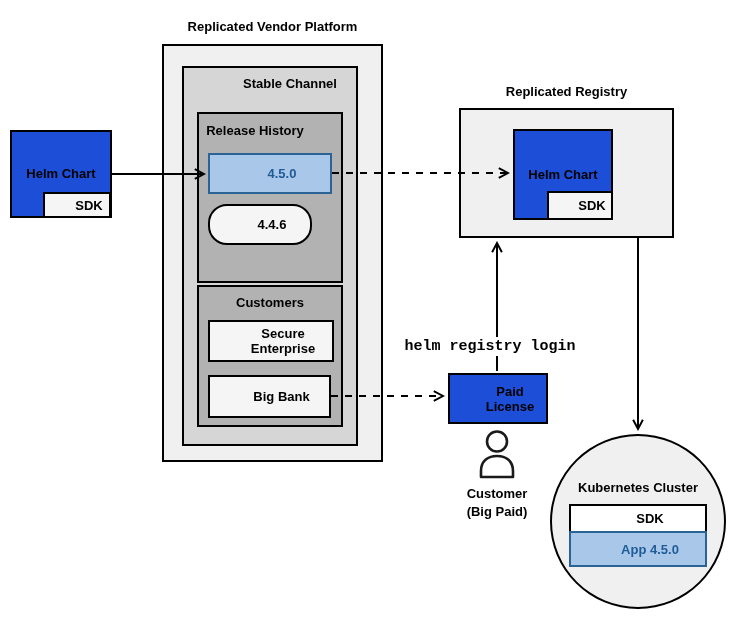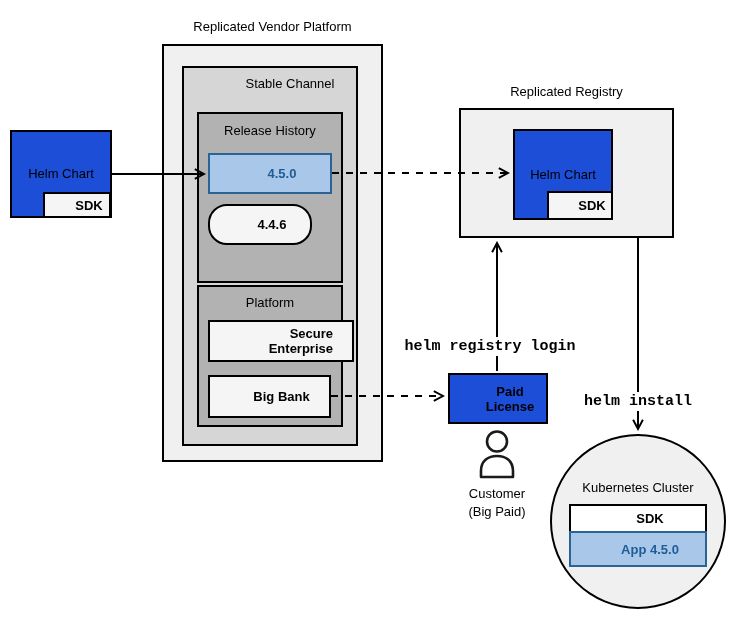--- a/index.html
+++ b/index.html
@@ -10,21 +10,21 @@
   }
   .box { position:absolute; box-sizing:border-box; border:2px solid #000; }
   .fill-container { background:#f0f0f0; }
   .fill-channel  { background:#d6d6d6; }
   .fill-group    { background:#b2b2b2; }
   .fill-leaf     { background:#f5f5f5; }
   .fill-gray     { background:#1d4ed8; }
   .fill-white    { background:#ffffff; }
   .fill-blue     { background:#a9c8e9; border-color:#2b6394; color:#1f5c97; }
   .center { display:flex; align-items:center; justify-content:center; text-align:center;padding-left:24px; }
-  .lbl { position:absolute; font-weight:400; font-size:13px; text-align:center; line-height:16px; }
+  .lbl { position:absolute; font-weight:700; font-size:13px; text-align:center; line-height:16px; }
   .leaf-text { font-weight:700; font-size:13px; line-height:15px; }
   .circle { border-radius:50%; }
   .cmd {
     position:absolute; transform:translateX(-50%);
     font-family:"Liberation Mono", monospace; font-weight:700; font-size:15px;
     background:#ffffff; padding:1px 5px; white-space:nowrap; z-index:3;margin-top:43px;
   }
   #arrows { position:absolute; left:0; top:0; z-index:2; pointer-events:none; }
   .actor-label span { display:block; }
 </style>
@@ -35,29 +35,29 @@
 
   <div class="lbl" style="left:162px; top:19px; width:221px;">Replicated Vendor Platform</div>
   <div class="lbl" style="left:459px; top:84px; width:215px;">Replicated Registry</div>
 
   <div class="box fill-container" style="left:162px; top:44px; width:221px; height:418px;"></div>
 
   <div class="box fill-channel" style="left:182px; top:66px; width:176px; height:380px;"></div>
   <div class="lbl" style="left:182px; top:76px; width:176px;margin-left:20px;">Stable Channel</div>
 
   <div class="box fill-group" style="left:197px; top:112px; width:146px; height:171px;"></div>
-  <div class="lbl" style="left:197px; top:123px; width:146px;">Release History</div>
+  <div class="lbl" style="left:182px; top:123px; width:146px;">Release History</div>
 
   <div class="box fill-blue center leaf-text" style="left:208px; top:153px; width:124px; height:41px;">4.5.0</div>
   <div class="box fill-leaf center leaf-text" style="left:208px; top:204px; width:104px; height:41px;border-radius:19px;">4.4.6</div>
 
   <div class="box fill-group" style="left:197px; top:285px; width:146px; height:142px;"></div>
-  <div class="lbl" style="left:197px; top:295px; width:146px;">Platform</div>
+  <div class="lbl" style="left:197px; top:295px; width:146px;">Customers</div>
 
-  <div class="box fill-leaf center" style="left:208px; top:320px; width:146px; height:42px;text-align:right;">
+  <div class="box fill-leaf center" style="left:208px; top:320px; width:126px; height:42px;">
     <span class="leaf-text" style="width:80px;">Secure Enterprise</span>
   </div>
   <div class="box fill-leaf center leaf-text" style="left:208px; top:375px; width:123px; height:43px;">Big Bank</div>
 
   <div class="box fill-gray" style="left:10px; top:130px; width:102px; height:88px;"></div>
   <div class="lbl" style="left:10px; top:166px; width:102px;">Helm Chart</div>
   <div class="box fill-leaf center leaf-text" style="left:43px; top:192px; width:68px; height:26px;">SDK</div>
 
   <div class="box fill-container" style="left:459px; top:108px; width:215px; height:130px;"></div>
   <div class="box fill-gray" style="left:513px; top:129px; width:100px; height:91px;"></div>
@@ -89,15 +89,14 @@
       </marker>
     </defs>
     <line x1="112" y1="174" x2="204" y2="174" stroke="#000" stroke-width="2" marker-end="url(#arrowOpen)"></line>
     <line x1="332" y1="173" x2="508" y2="173" stroke="#000" stroke-width="2" stroke-dasharray="7,7" marker-end="url(#arrowOpen)"></line>
     <line x1="331" y1="396" x2="443" y2="396" stroke="#000" stroke-width="2" stroke-dasharray="7,7" marker-end="url(#arrowOpen)"></line>
     <line x1="497" y1="371" x2="497" y2="243" stroke="#000" stroke-width="2" marker-end="url(#arrowOpen)"></line>
     <line x1="638" y1="238" x2="638" y2="429" stroke="#000" stroke-width="2" marker-end="url(#arrowOpen)"></line>
   </svg>
 
   <div class="cmd" style="left:490px; top:294px;">helm registry login</div>
-  <div class="cmd" style="left:638px; top:349px;">helm install</div>
 
 </div>
 
 </body></html>

